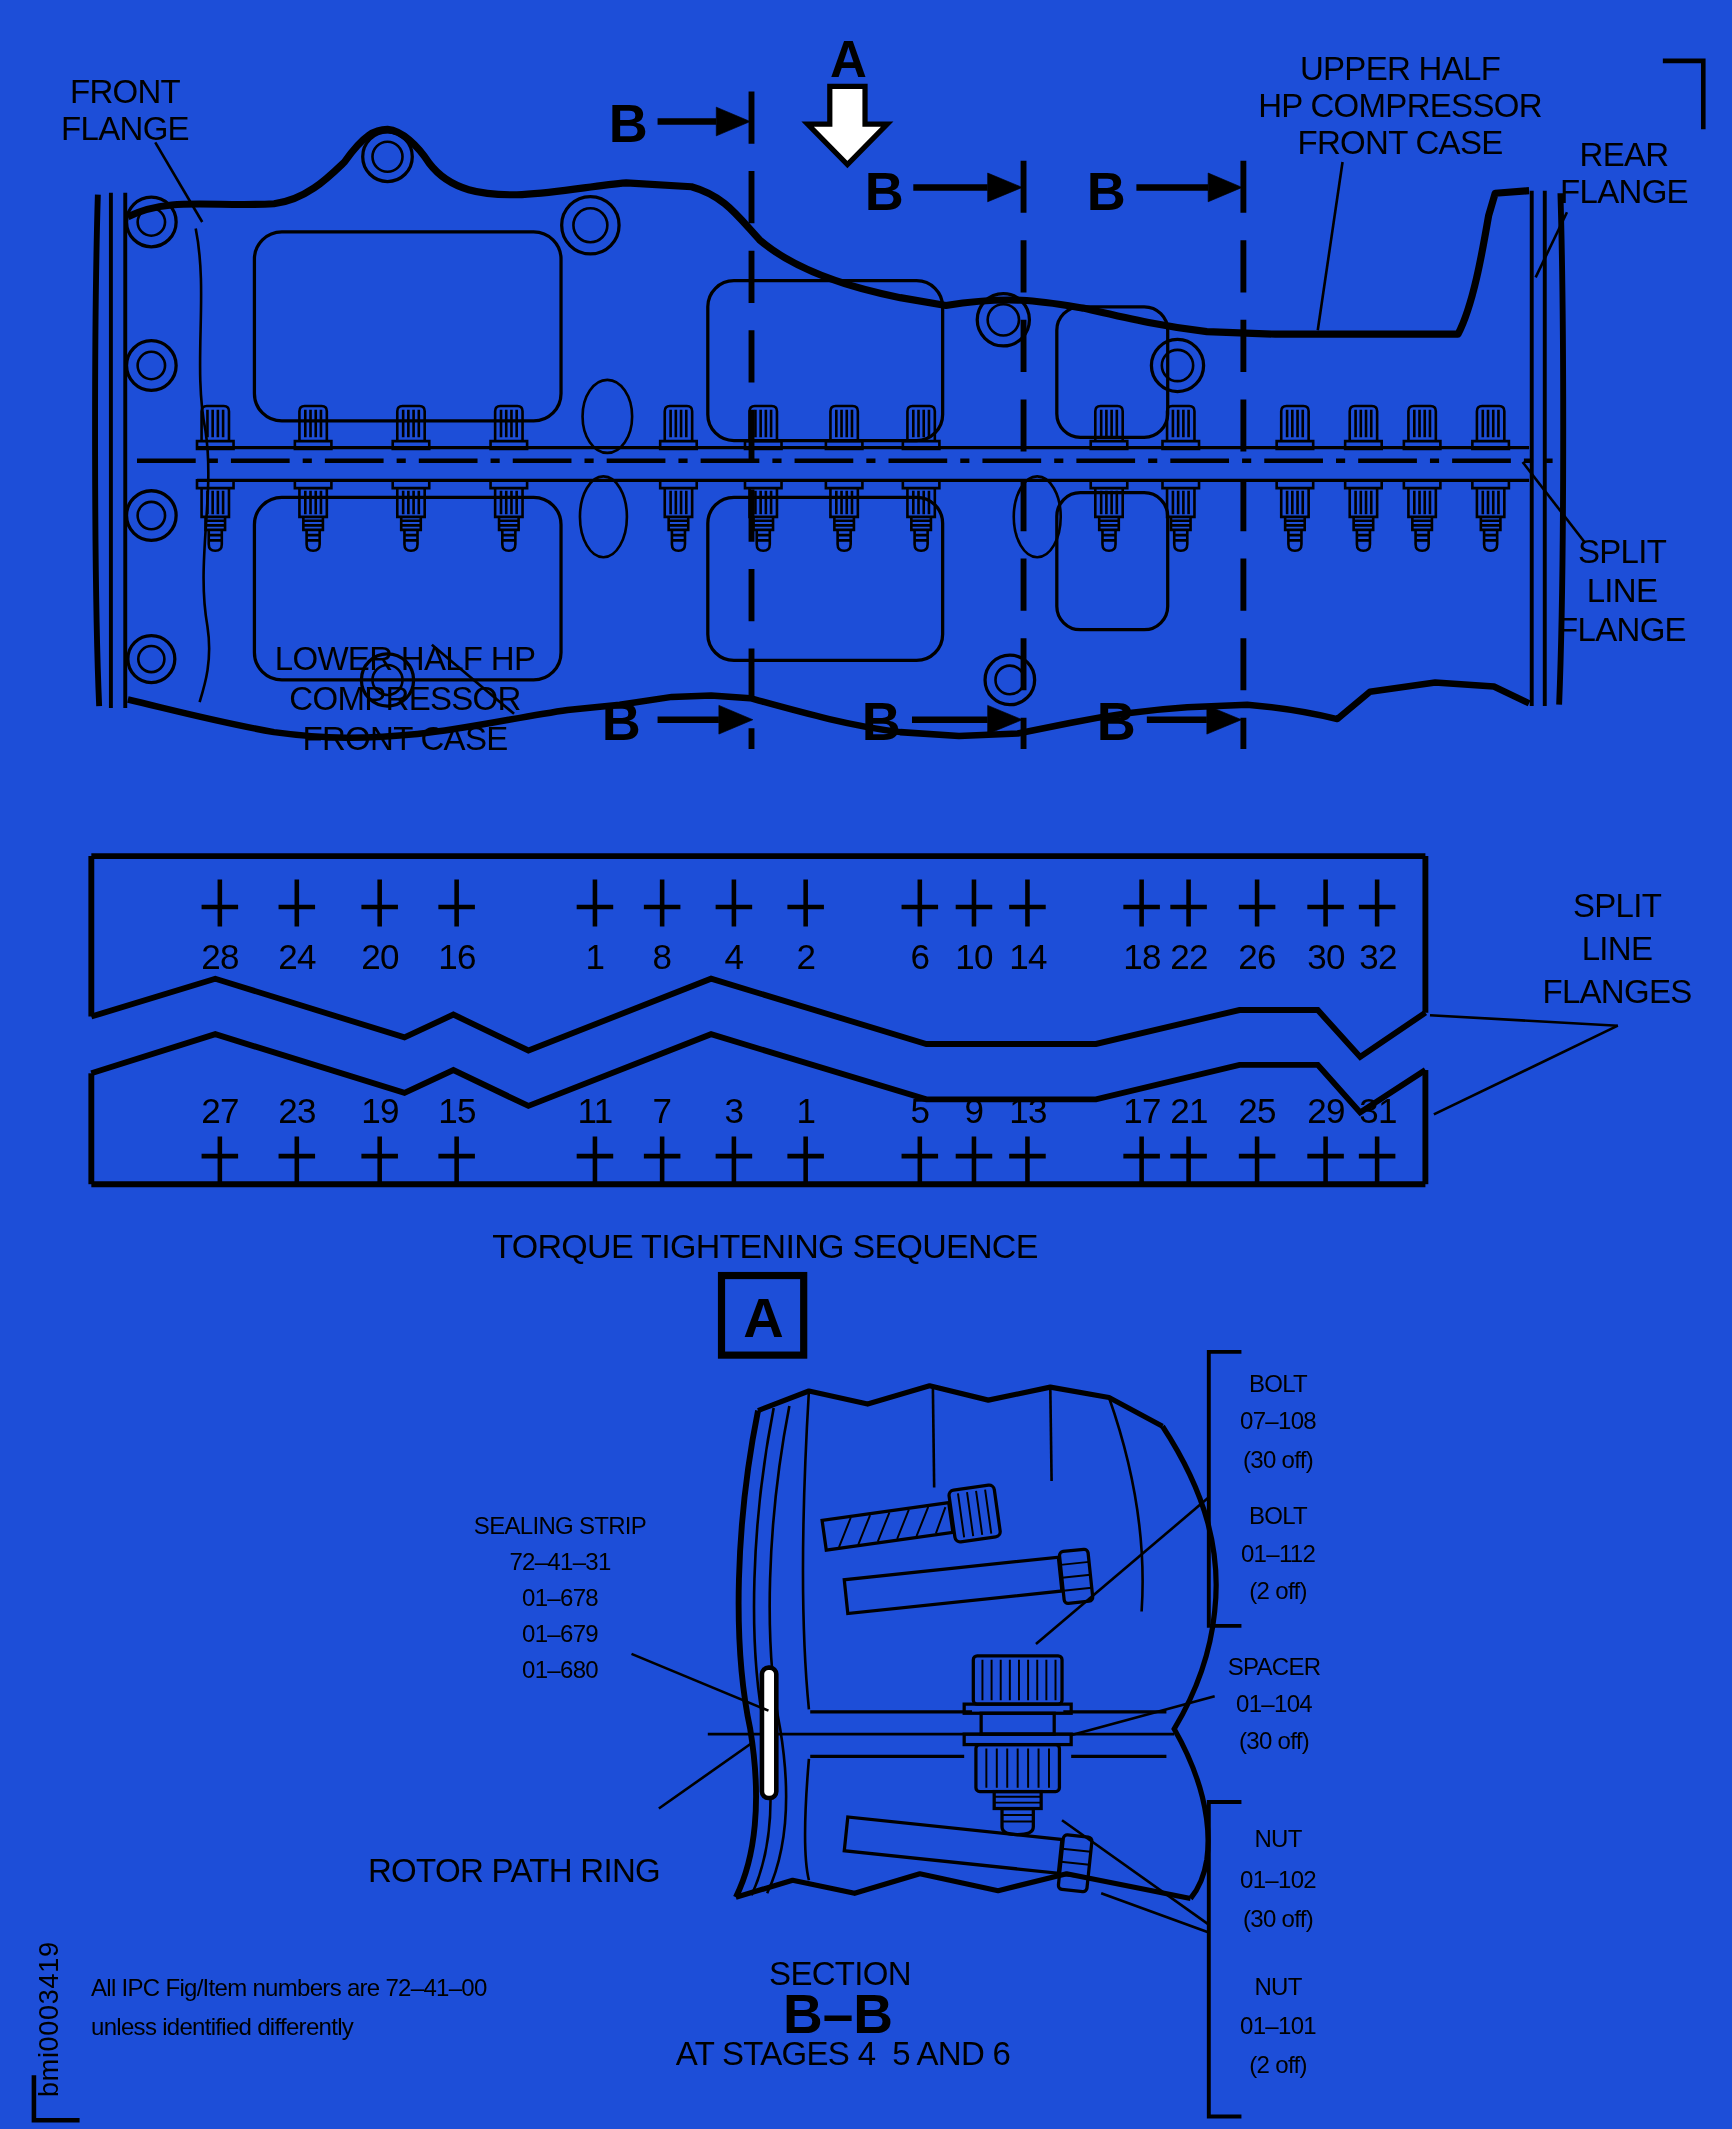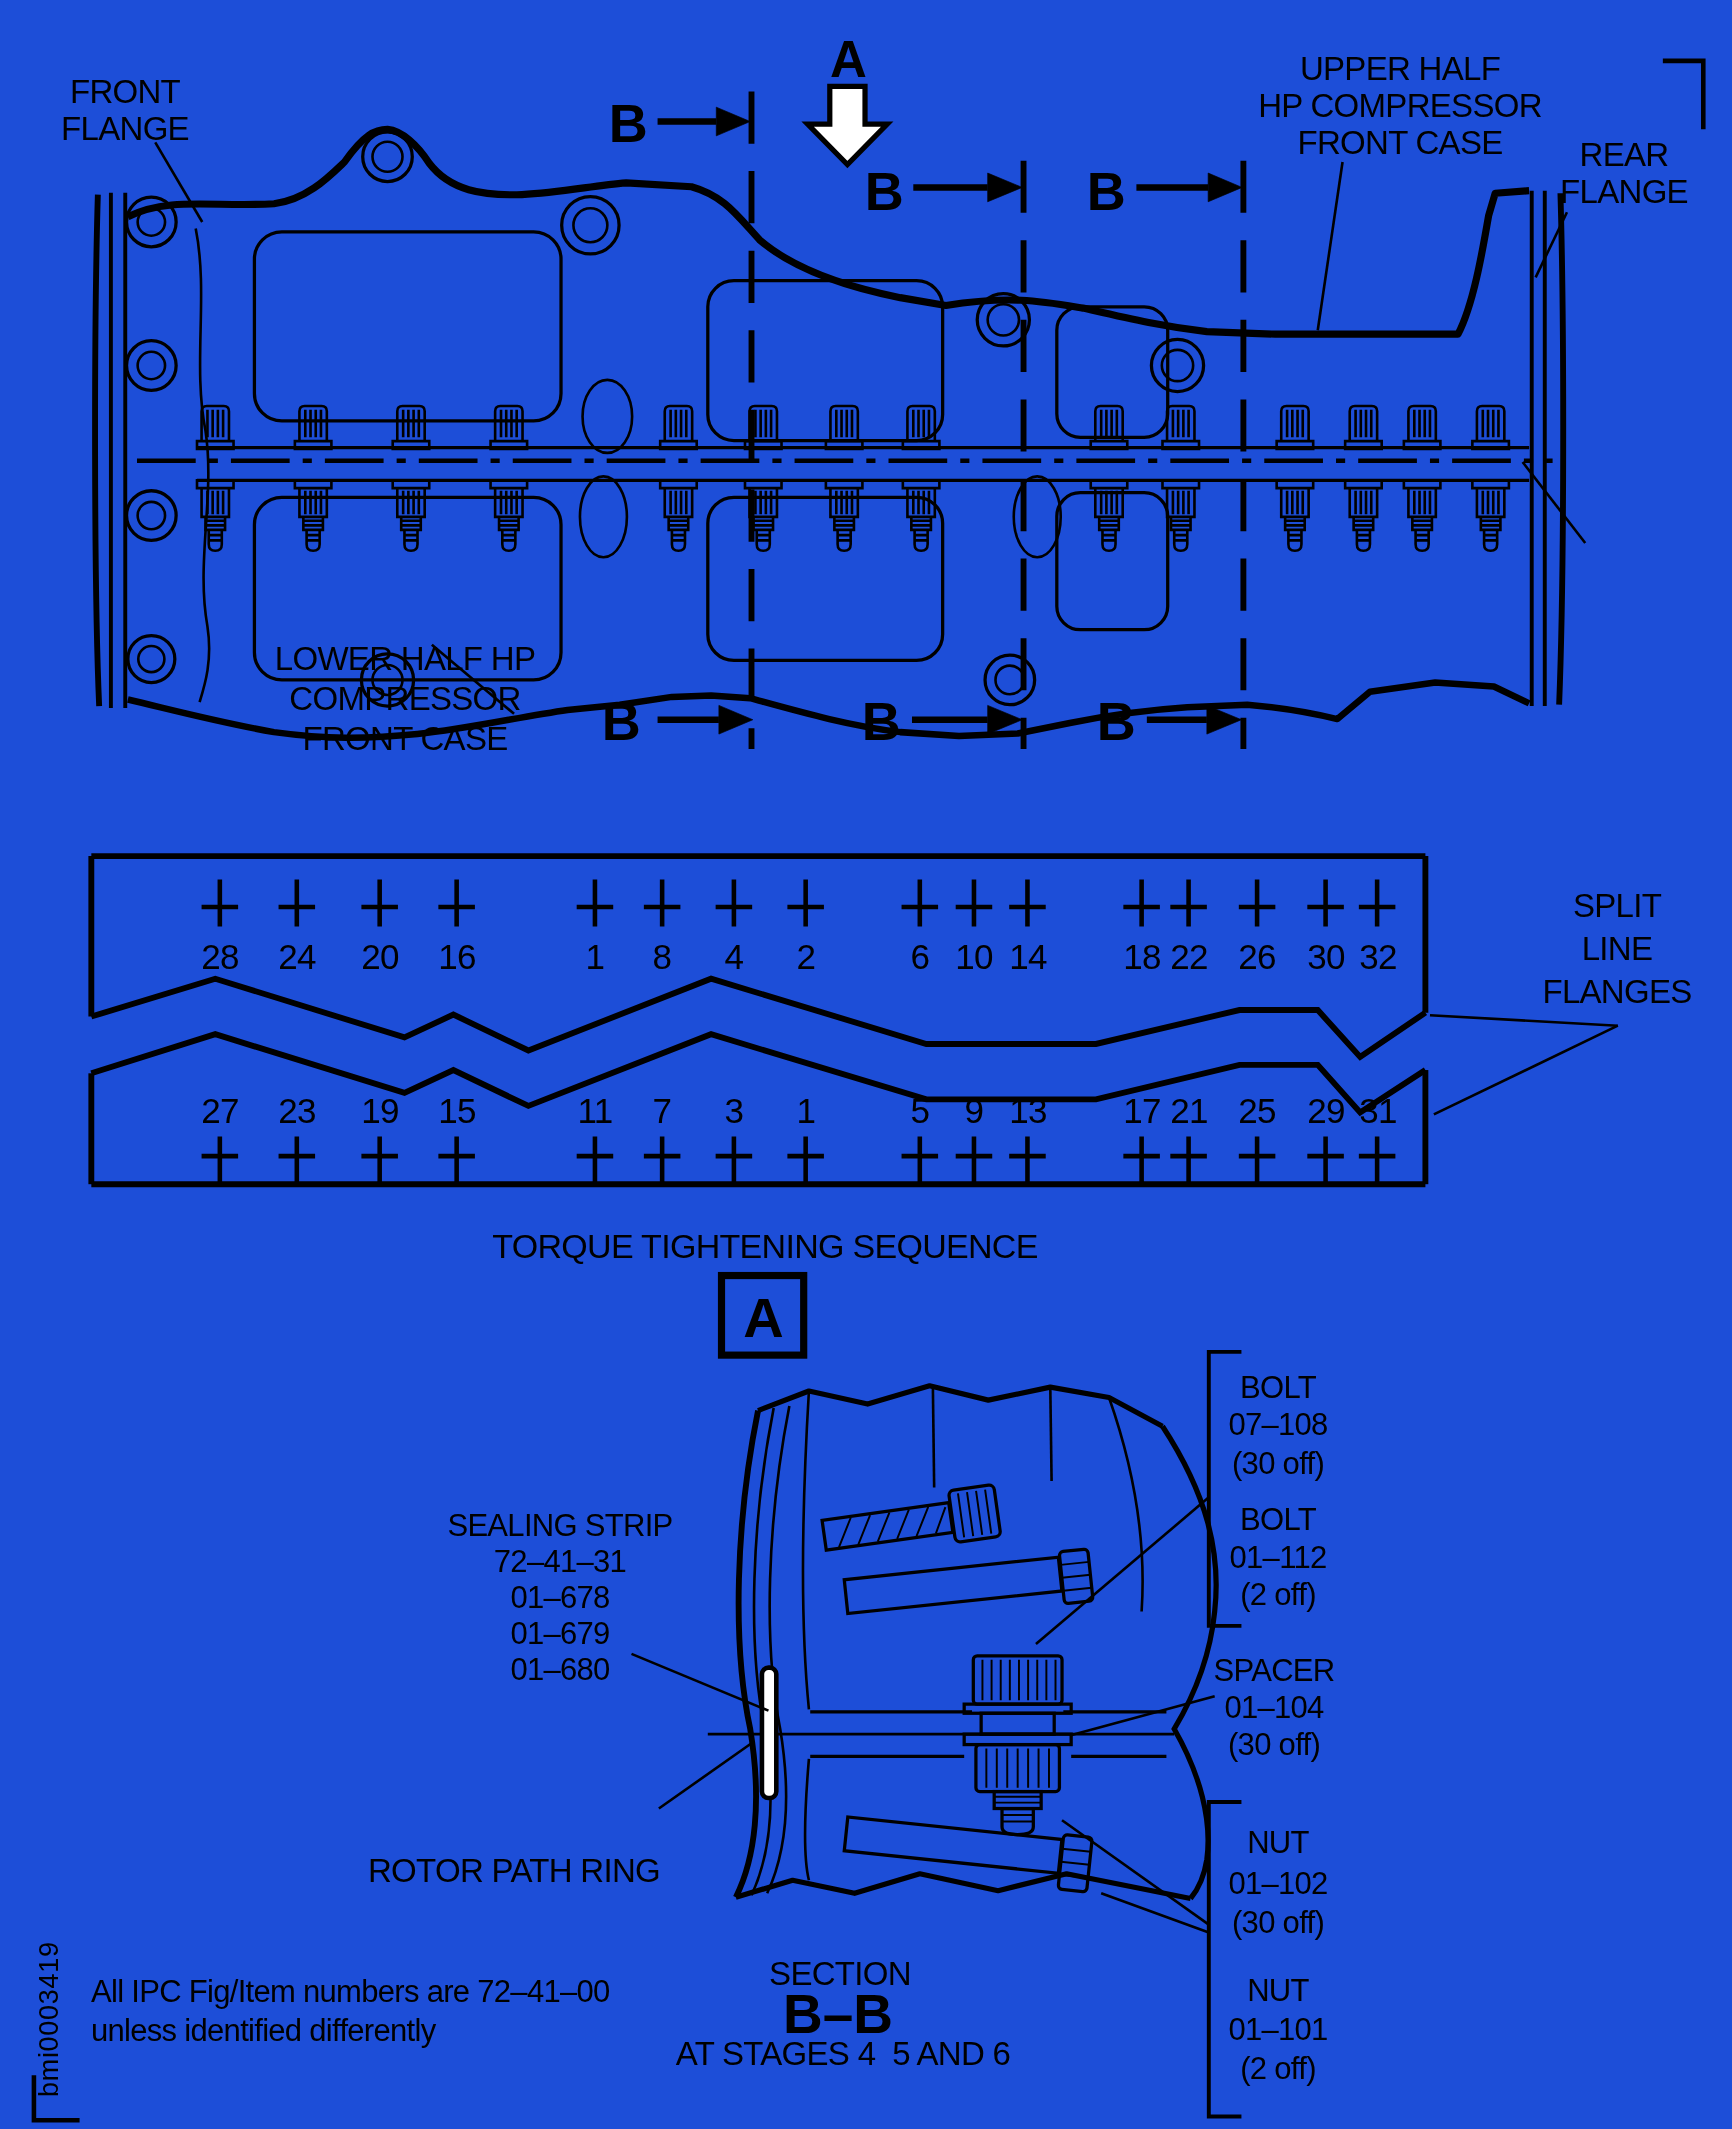--- a/index.html
+++ b/index.html
@@ -1,21 +1,21 @@
 <!DOCTYPE html>
 <html style="font-size:10.4px"><head>
 <meta charset="utf-8">
 <style>
   html,body{margin:0;padding:0;background:#ffffff;}
   #page{position:relative;width:1732px;height:2129px;background:#1d4ed8;overflow:hidden;
         font-family:"Liberation Sans",sans-serif;color:#000;}
   svg{position:absolute;left:0;top:0;}
   .lbl{position:absolute;white-space:pre;color:#000;letter-spacing:-0.7px;line-height:1.12;}
   .cx{transform:translateX(-50%);text-align:center;}
-  .f48{font-size:31px;}
+  .f48{font-size:24px;}
   .f50{font-size:33px;}
   .f52{font-size:34px;}
   .bletter{font-size:54px;font-weight:bold;}
   .aletter{font-size:51px;font-weight:bold;}
   .abox{font-size:56px;font-weight:bold;}
   .bb{font-size:55px;font-weight:bold;letter-spacing:0;}
   .seqnum{position:absolute;font-size:35px;transform:translateX(-50%);letter-spacing:-0.7px;}
   .docid{position:absolute;left:34px;top:2097px;font-size:27px;transform:rotate(-90deg);
          transform-origin:0 0;white-space:pre;letter-spacing:0.7px;}
 </style>
@@ -233,20 +233,23 @@
 <div class="lbl cx f50" style="left:125px;top:74px;"><span>FRONT</span>
 <span>FLANGE</span></div>
 
 <div class="lbl cx f50" style="left:1400px;top:51px;"><span>UPPER HALF</span>
 <span>HP COMPRESSOR</span>
 <span>FRONT CASE</span></div>
 
 <div class="lbl cx f50" style="left:1624px;top:137px;"><span>REAR</span>
 <span>FLANGE</span></div>
 
+<div class="lbl cx f50" style="left:1622px;top:532px;line-height:39px;"><span>SPLIT</span>
+<span>LINE</span>
+<span>FLANGE</span></div>
 
 <div class="lbl cx f50" style="left:405px;top:639px;line-height:40px;"><span>LOWER HALF HP</span>
 <span>COMPRESSOR</span>
 <span>FRONT CASE</span></div>
 
 <div class="lbl cx bletter" style="left:628px;top:93px;">B</div>
 <div class="lbl cx bletter" style="left:884px;top:161px;">B</div>
 <div class="lbl cx bletter" style="left:1106px;top:161px;">B</div>
 <div class="lbl cx bletter" style="left:621px;top:691px;">B</div>
 <div class="lbl cx bletter" style="left:881px;top:691px;">B</div>

